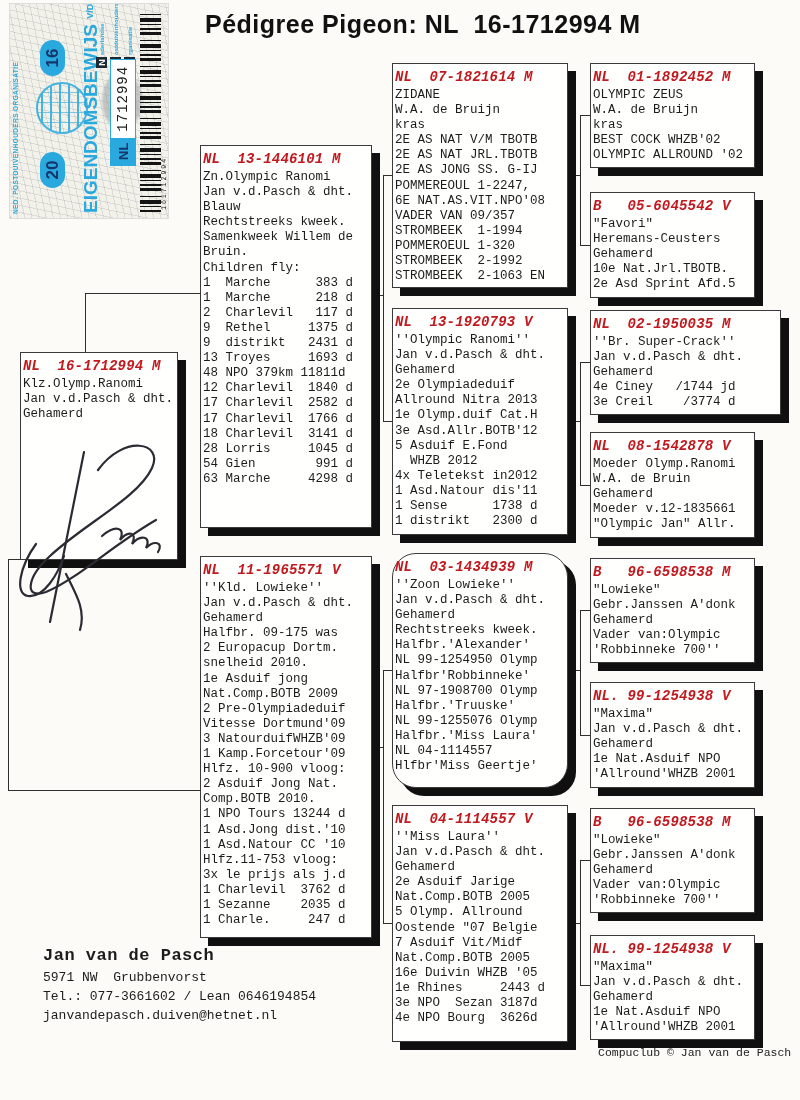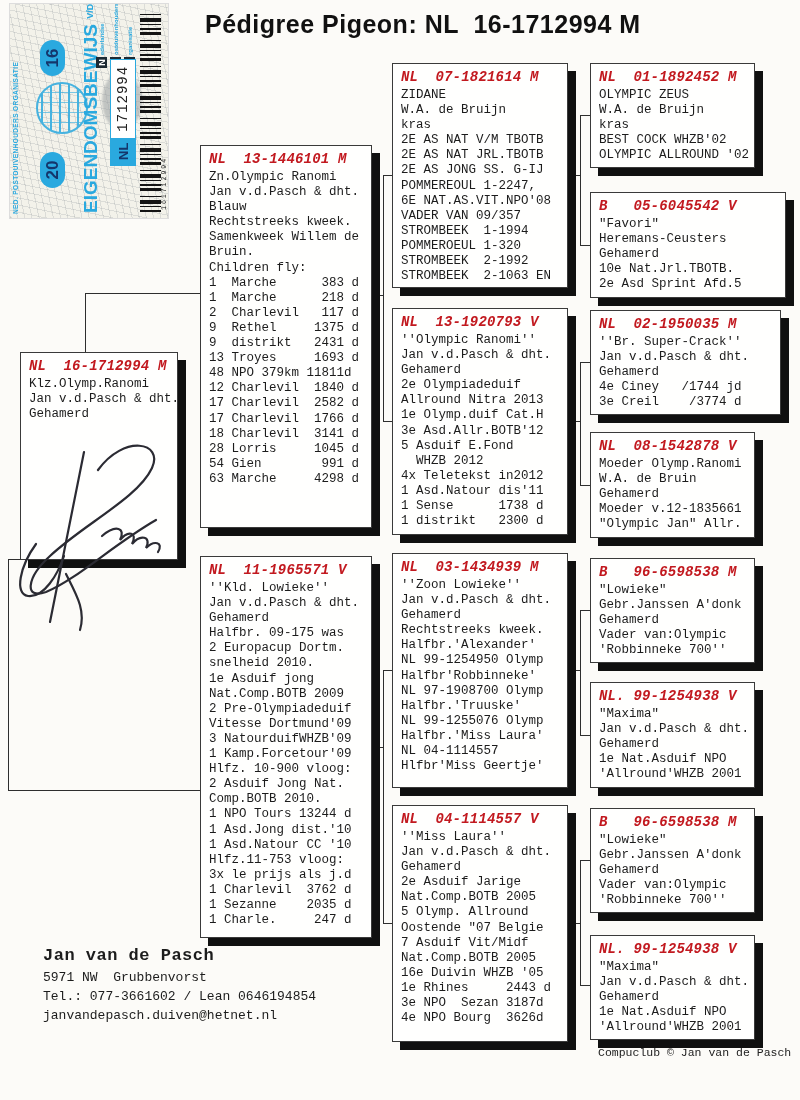--- a/index.html
+++ b/index.html
@@ -13,21 +13,21 @@
     position:absolute;left:205px;top:10px;
     font-family:"Liberation Sans","DejaVu Sans",sans-serif;
     font-size:25px;font-weight:700;letter-spacing:.5px;color:#111;
     white-space:pre;
   }
   
   .pbox{
     position:absolute;background:#fffffe;
     border:1px solid #3a3a3a;
     box-shadow:8px 8px 0 0 #101010;
-    padding:5px 3px 4px 8px;box-sizing:border-box;
+    padding:5px 3px 4px 2px;box-sizing:border-box;
   }
   .pbox .hdr{
     font-weight:bold;font-style:italic;font-size:14px;
     color:#c2191f;white-space:pre;letter-spacing:.2px;margin-bottom:3px;
   }
   .pbox .body{font-size:12.5px;line-height:15.1px;}
   .ln{white-space:pre;}
   
   .cline{position:absolute;background:#2e2e2e;}
   
@@ -284,21 +284,21 @@
       <div class="ln">3e Asd.Allr.BOTB'12</div>
       <div class="ln">5 Asduif E.Fond</div>
       <div class="ln">  WHZB 2012</div>
       <div class="ln">4x Teletekst in2012</div>
       <div class="ln">1 Asd.Natour dis'11</div>
       <div class="ln">1 Sense      1738 d</div>
       <div class="ln">1 distrikt   2300 d</div>
     </div>
 </div>
 
-<div class="pbox" style="left:392px;top:553px;width:176px;height:235px;">
+<div class="pbox" style="left:392px;top:553px;width:176px;height:235px;border-radius:24px;">
   <div class="hdr">NL  03-1434939 M</div>
   <div class="body">
       <div class="ln">''Zoon Lowieke''</div>
       <div class="ln">Jan v.d.Pasch &amp; dht.</div>
       <div class="ln">Gehamerd</div>
       <div class="ln">Rechtstreeks kweek.</div>
       <div class="ln">Halfbr.'Alexander'</div>
       <div class="ln">NL 99-1254950 Olymp</div>
       <div class="ln">Halfbr'Robbinneke'</div>
       <div class="ln">NL 97-1908700 Olymp</div>
@@ -333,21 +333,21 @@
   <div class="hdr">NL  01-1892452 M</div>
   <div class="body">
       <div class="ln">OLYMPIC ZEUS</div>
       <div class="ln">W.A. de Bruijn</div>
       <div class="ln">kras</div>
       <div class="ln">BEST COCK WHZB'02</div>
       <div class="ln">OLYMPIC ALLROUND '02</div>
     </div>
 </div>
 
-<div class="pbox" style="left:590px;top:192px;width:196px;height:106px;">
+<div class="pbox" style="left:590px;top:192px;width:165px;height:106px;">
   <div class="hdr">B   05-6045542 V</div>
   <div class="body">
       <div class="ln">"Favori"</div>
       <div class="ln">Heremans-Ceusters</div>
       <div class="ln">Gehamerd</div>
       <div class="ln">10e Nat.Jrl.TBOTB.</div>
       <div class="ln">2e Asd Sprint Afd.5</div>
     </div>
 </div>
 

